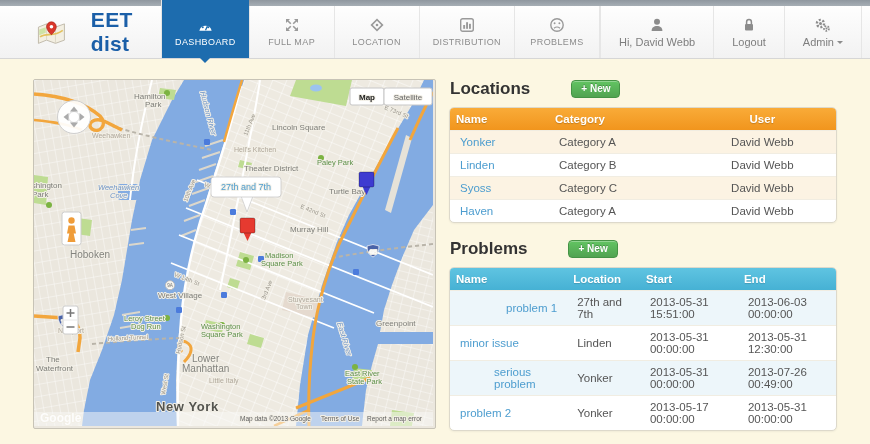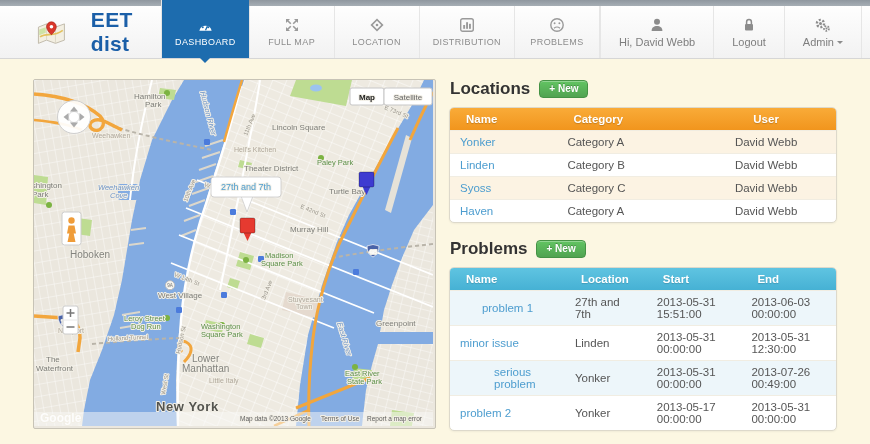--- a/index.html
+++ b/index.html
@@ -29,25 +29,25 @@
   
   .content{display:flex;gap:13px;padding:20px 33px 0;}
   .map-panel{width:401px;height:348px;border:1px solid #c7c3b6;border-radius:2px;overflow:hidden;
     background:#ebe7de;flex:none;}
   .map-panel svg{display:block;}
   .right-col{flex:1;min-width:0;}
   .section-head{display:flex;align-items:center;gap:9px;margin:0 0 8px 1px;}
   .section-title{font-size:17px;font-weight:bold;color:#333;margin:0;}
   .btn-new{font-size:10px;font-weight:bold;color:#fff;background:linear-gradient(#62c462,#51a351);
     border:1px solid #459345;border-radius:4px;padding:2px 9px 3px;cursor:pointer;
-    text-shadow:0 -1px 0 rgba(0,0,0,.25);box-shadow:inset 0 1px 0 rgba(255,255,255,.3);}
+    text-shadow:0 -1px 0 rgba(0,0,0,.25);box-shadow:inset 0 1px 0 rgba(255,255,255,.3);margin-left:32px;}
   .tbl-wrap{border:1px solid #ddd9cb;border-radius:5px;overflow:hidden;background:#fff;
     box-shadow:0 1px 2px rgba(0,0,0,.05);}
   table{width:100%;border-collapse:separate;border-spacing:0;font-size:11.5px;}
-  th{padding:5px 16px;color:#fff;font-weight:bold;text-align:left;font-size:11.5px;}
+  th{padding:5px 6px;color:#fff;font-weight:bold;text-align:left;font-size:11.5px;}
   .locations-table th{background:linear-gradient(#f9ab38,#f1951d);text-shadow:0 1px 1px rgba(0,0,0,.2);}
   .problems-table th{background:linear-gradient(#5fc4e1,#46b1d4);text-shadow:0 1px 1px rgba(0,0,0,.15);}
   td{padding:5px 10px;color:#555;border-top:1px solid #f1ede2;}
   .locations-table tbody tr:nth-child(odd){background:#fcf3e3;}
   .problems-table tbody tr:nth-child(odd){background:#edf6fa;}
   td a{color:#4d9dcf;text-decoration:none;}
   .problems-section{margin-top:16px;}
   
   .map-panel text{font-family:"Liberation Sans","DejaVu Sans",sans-serif;
     paint-order:stroke;stroke:#f2efe6;stroke-width:2px;stroke-linejoin:round;}
@@ -418,21 +418,21 @@
             <thead>
               <tr>
                 <th style="text-align: left;">Name</th>
                 <th style="text-align: left;">Location</th>
                 <th style="text-align: left;">Start</th>
                 <th style="text-align: left;">End</th>
               </tr>
             </thead>
             <tbody>
               <tr>
-                <td style="text-align: center; margin-top: 39px;"><a href="#">problem 1</a></td>
+                <td style="text-align: right; margin-top: 39px;"><a href="#">problem 1</a></td>
                 <td style="text-align: left;">27th and 7th</td>
                 <td style="text-align: left;">2013-05-31 15:51:00</td>
                 <td style="text-align: left;">2013-06-03 00:00:00</td>
               </tr>
               <tr>
                 <td style="text-align: left;"><a href="#">minor issue</a></td>
                 <td style="text-align: left;">Linden</td>
                 <td style="text-align: left;">2013-05-31 00:00:00</td>
                 <td style="text-align: left;">2013-05-31 12:30:00</td>
               </tr>

